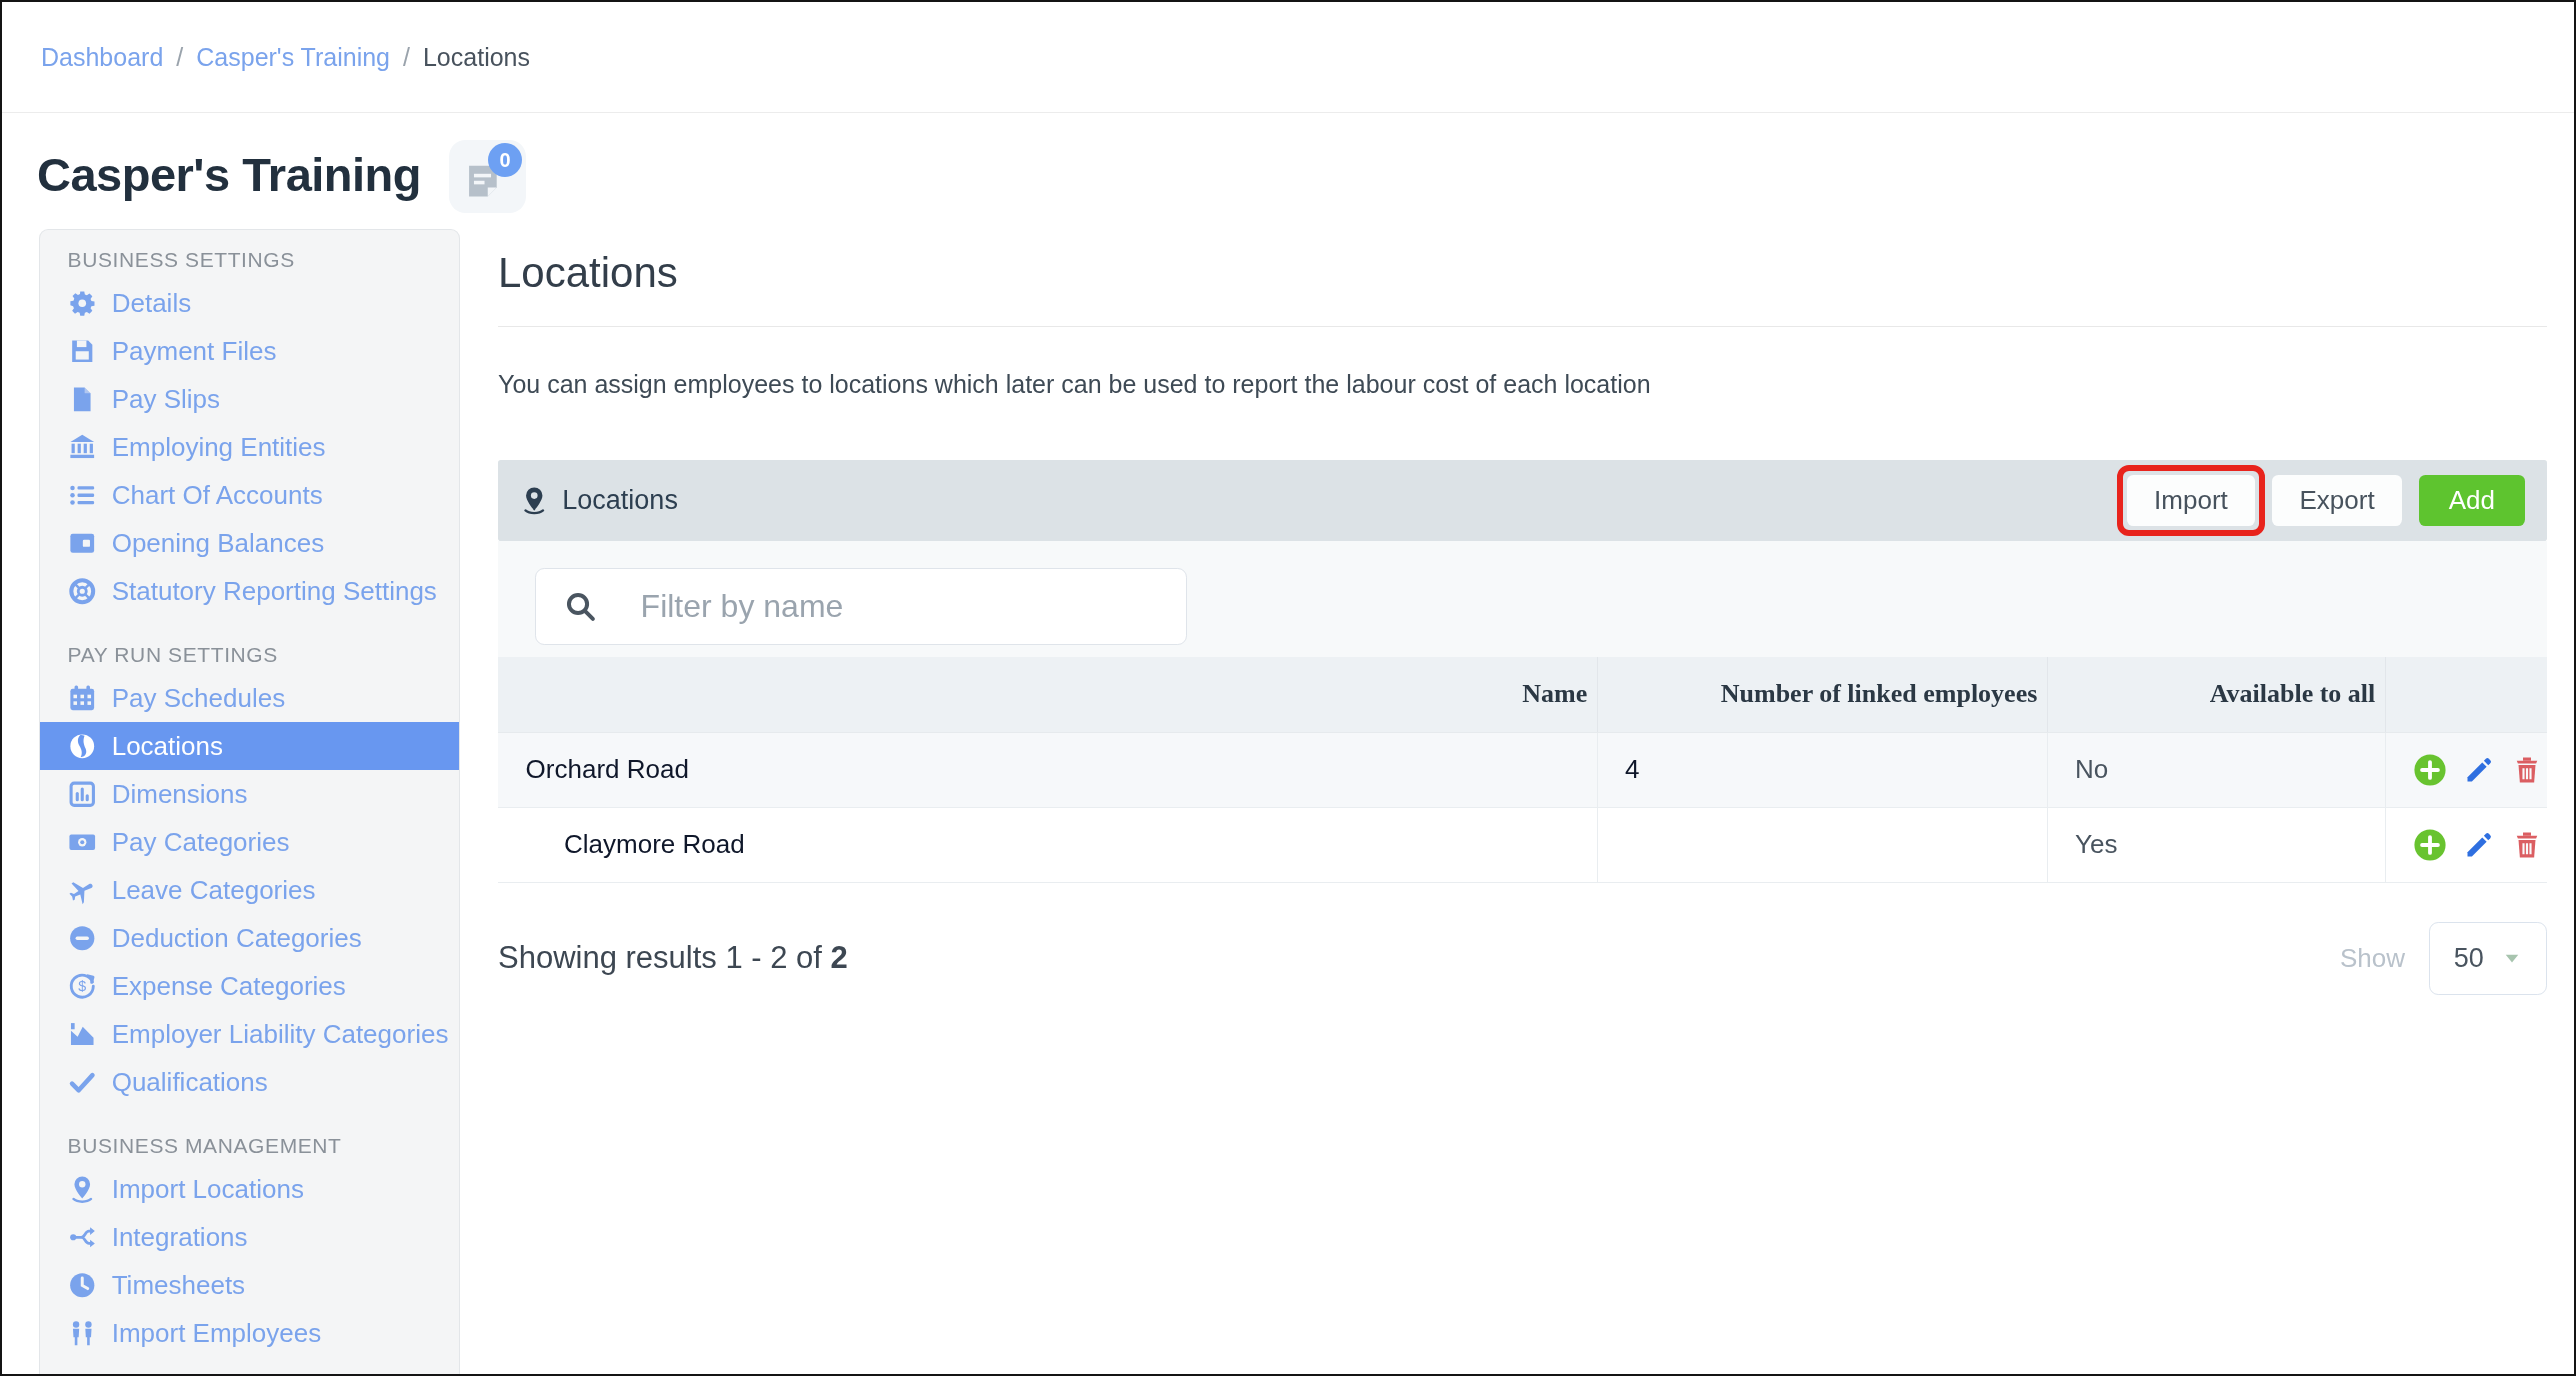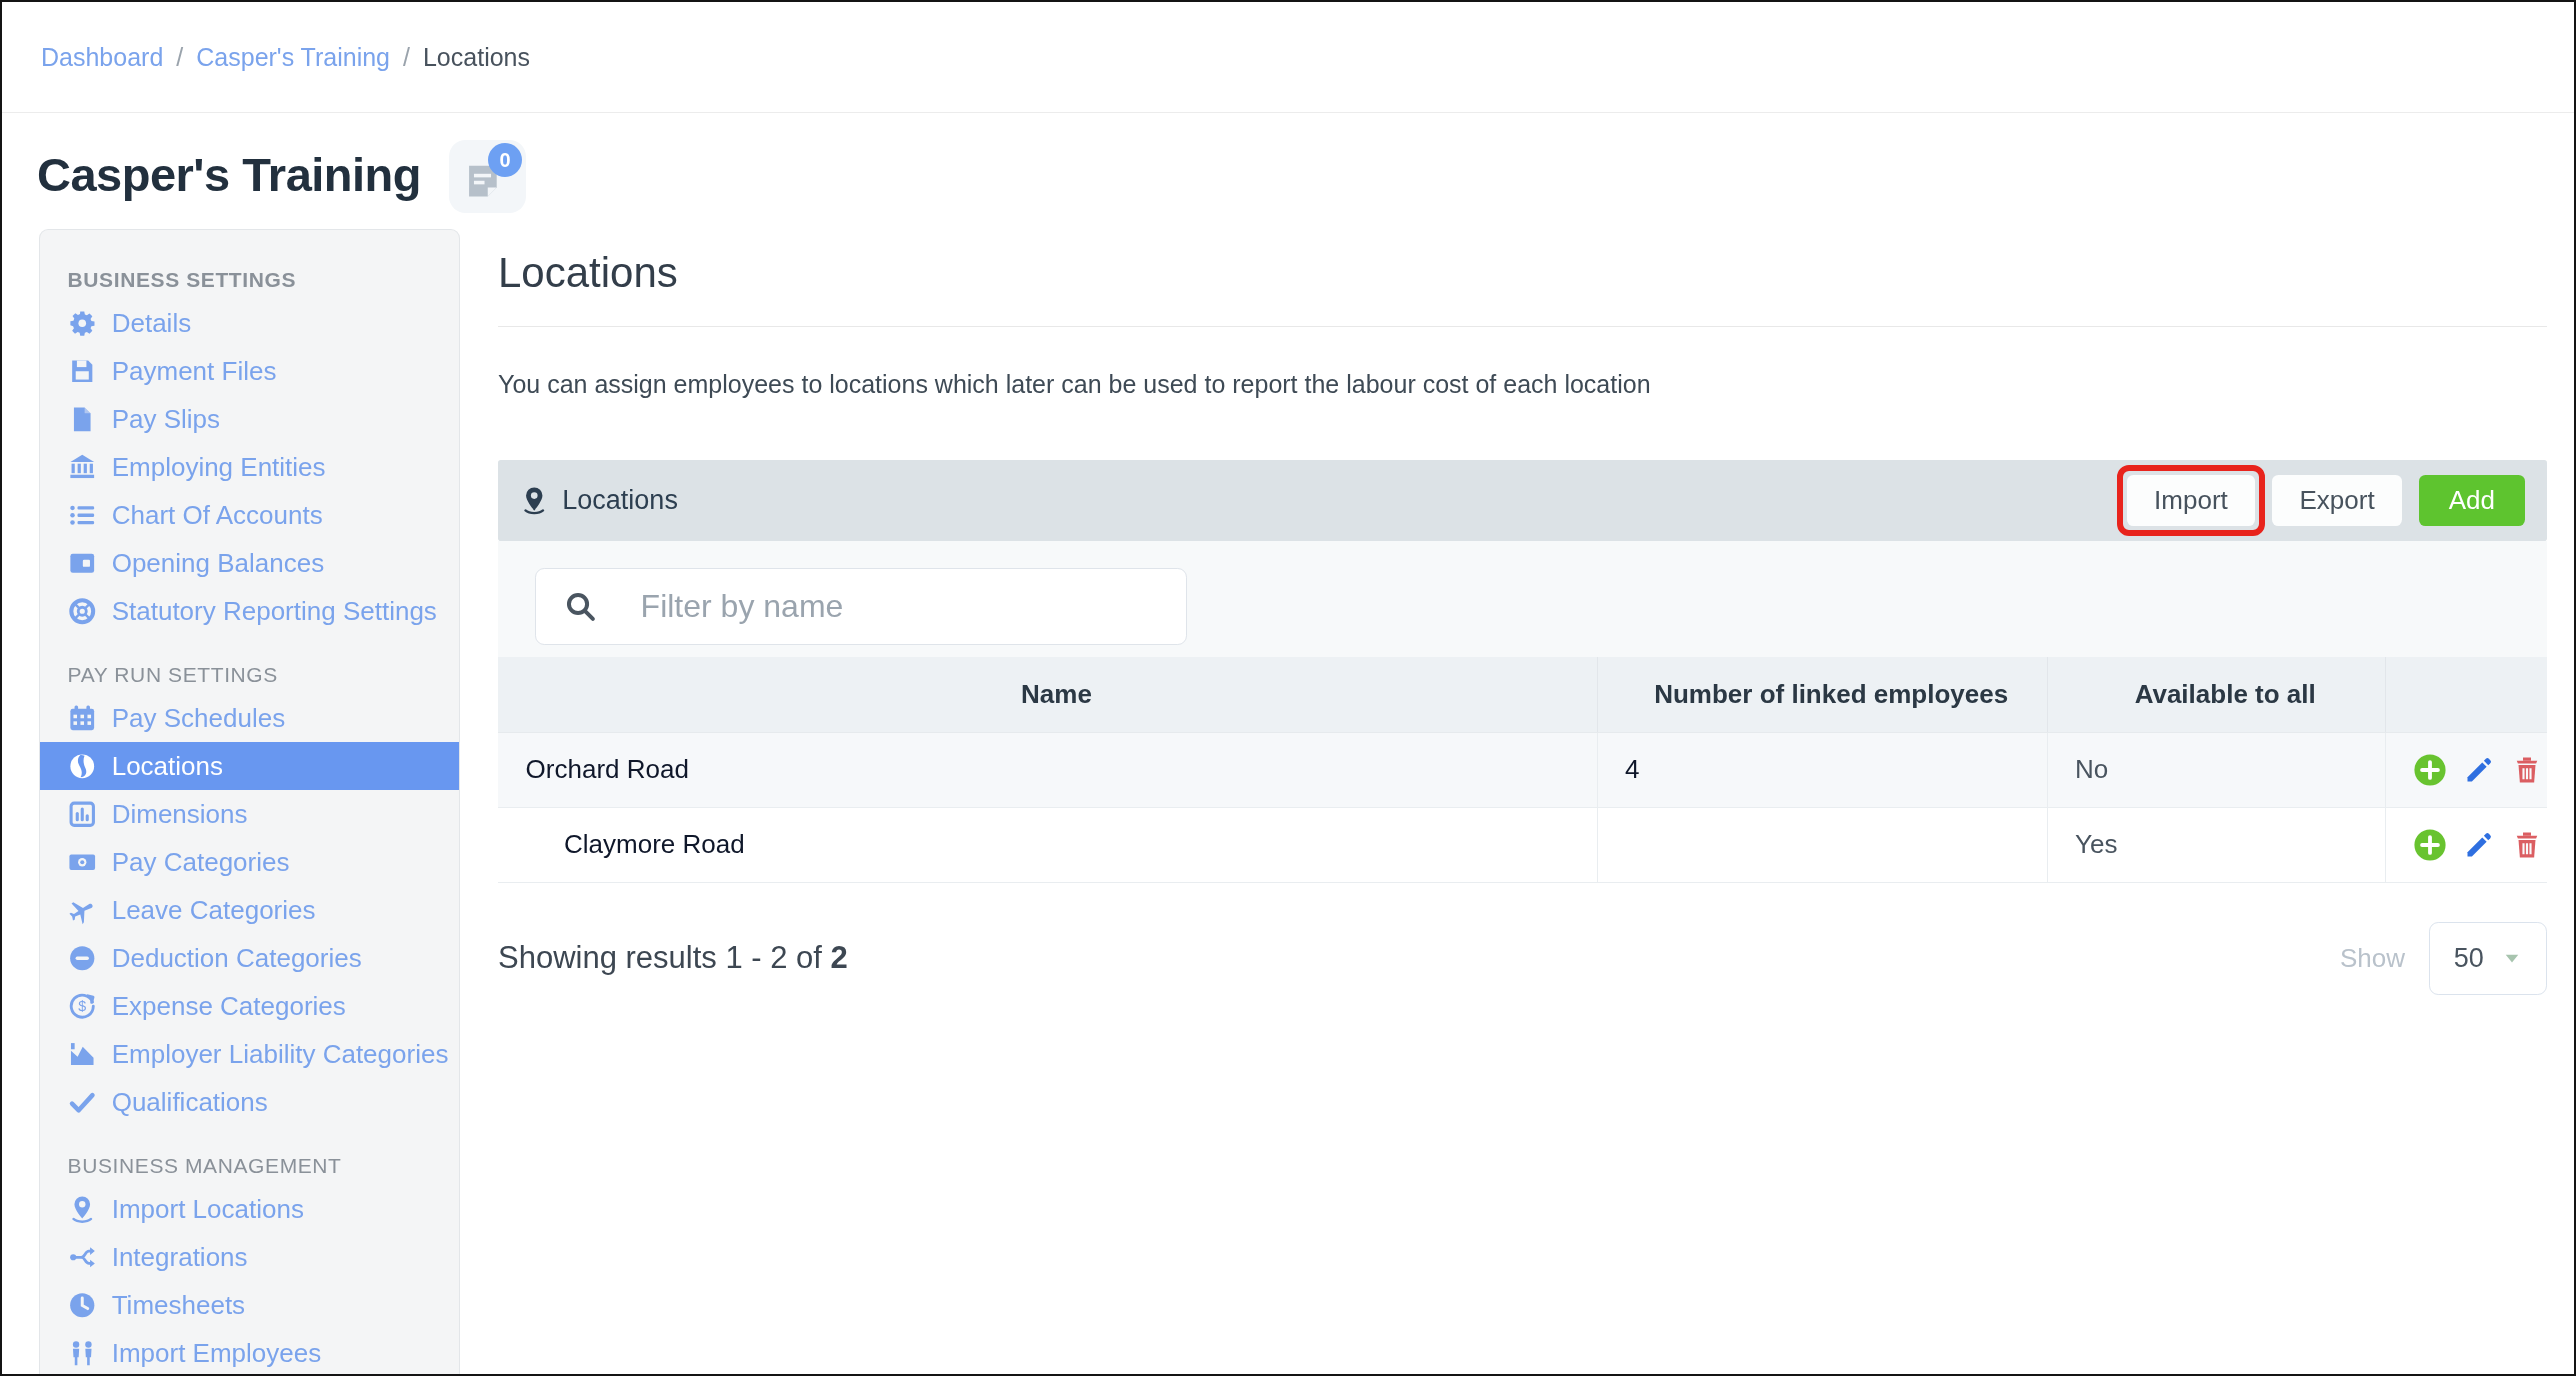--- a/index.html
+++ b/index.html
@@ -23,21 +23,21 @@
   .notes-btn{position:relative;margin-left:27.6px;margin-top:1.8px;width:77px;height:73px;border:none;
     background:#f3f6f9;border-radius:16.5px;cursor:pointer;display:flex;align-items:center;justify-content:center;}
   .notes-icon{width:39px;height:39px;color:#b6c0ca;transform:translate(-4.6px,4.6px);--icon-hole:#f3f6f9;}
   .notes-badge{position:absolute;top:3.7px;right:3.7px;width:34px;height:34px;border-radius:50%;
     background:#6da0f3;color:#fff;font-size:20px;font-weight:700;display:flex;align-items:center;justify-content:center;}
 
   
   .sidebar{position:absolute;left:37px;top:227px;width:421px;height:1158px;box-sizing:border-box;
     background:#f4f5f6;border:1.8px solid #e3e6e9;border-bottom:none;border-radius:9.2px 9.2px 0 0;padding-top:9.2px;}
   .sb-section-title{margin:27.6px 0 7.3px 27.6px;font-size:21px;color:#8a9199;letter-spacing:0.6px;}
-  .sb-section:first-child .sb-section-title{margin-top:29px;font-weight:bold;}
+  .sb-section:first-child .sb-section-title{margin-top:9px;}
   .sb-item{height:48px;display:flex;align-items:center;padding-left:27.6px;font-size:26px;color:#7aa3ec;
     cursor:pointer;--icon-hole:#f4f5f6;}
   .sb-item .sb-icon{width:28.5px;height:28.5px;margin-right:15.6px;flex:none;color:#7aa3ec;}
   .sb-item.selected{background:#6897f0;color:#ffffff;--icon-hole:#6897f0;}
   .sb-item.selected .sb-icon{color:#ffffff;}
 
   
   .main{position:absolute;left:496px;top:227px;width:2049px;}
   .main-title{margin:18.4px 0 0 0;font-size:42px;font-weight:400;color:#333e4a;line-height:51px;}
   .main-divider{margin-top:27.6px;border-top:1.8px solid #e8e8e8;height:0;}
@@ -63,22 +63,22 @@
   .search-box{margin-left:37px;width:652px;height:77px;box-sizing:border-box;background:#fff;
     border:1.8px solid #dfe4ea;border-radius:9.2px;display:flex;align-items:center;padding:0 18.4px 0 27.6px;margin-bottom:12px;}
   .search-icon{width:33px;height:33px;color:#4a5560;margin-right:42px;flex:none;}
   .search-box input{flex:1;border:none;outline:none;background:transparent;font-size:32px;
     font-family:inherit;color:#45505c;}
   .search-box input::placeholder{color:#9aa4ae;}
 
   
   .loc-table{width:100%;border-collapse:collapse;table-layout:fixed;font-size:26px;}
   .col-name{width:1099px;}.col-linked{width:450px;}.col-avail{width:338px;}.col-actions{width:162px;}
-  .loc-table th{background:#edf1f4;height:75px;text-align:center;font-weight:700;color:#2b3844;
-    padding:0 9.2px 0 27.6px;border-right:1.8px solid #e2e6ea;border-bottom:1.8px solid #e6eaed;}
+  .loc-table th{background:#edf1f4;height:75px;text-align:right;font-weight:700;color:#2b3844;
+    padding:0 9.2px 0 27.6px;border-right:1.8px solid #e2e6ea;border-bottom:1.8px solid #e6eaed;font-family:Liberation Serif, serif;}
   .loc-table th:last-child{border-right:none;}
   .loc-table td{height:74px;padding:0 9.2px 0 27.6px;color:#49545f;
     border-right:1.8px solid #e9edf0;border-bottom:1.8px solid #e9edf0;}
   .loc-table td:last-child{border-right:none;}
   .loc-table tbody tr:nth-child(odd){background:#f6f8fa;}
   .loc-table tbody tr:nth-child(even){background:#ffffff;}
   .link{color:#0f172a;cursor:pointer;}
   td.indent{padding-left:66px;}
   .cell-actions{white-space:nowrap;}
   .act{display:inline-block;vertical-align:middle;cursor:pointer;}

